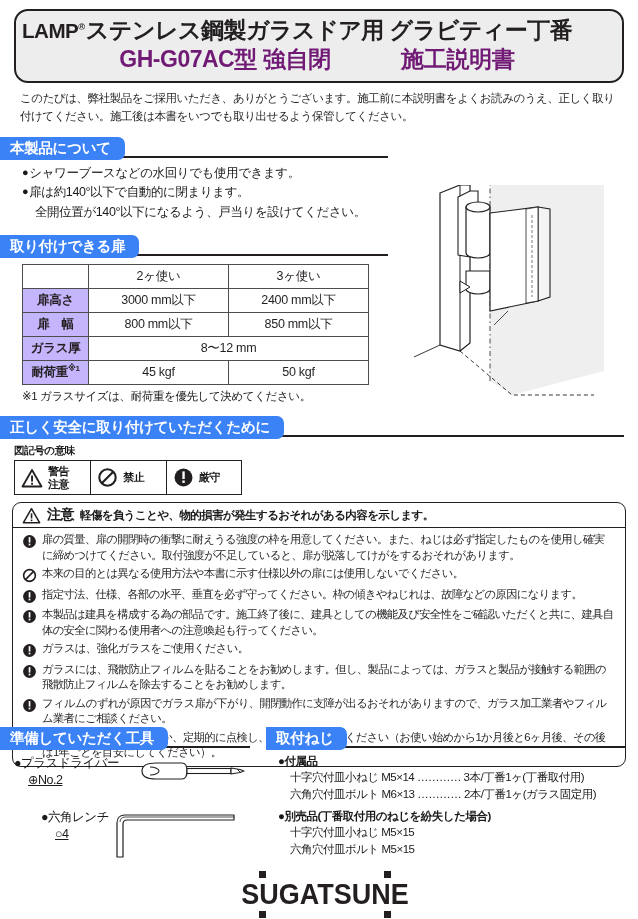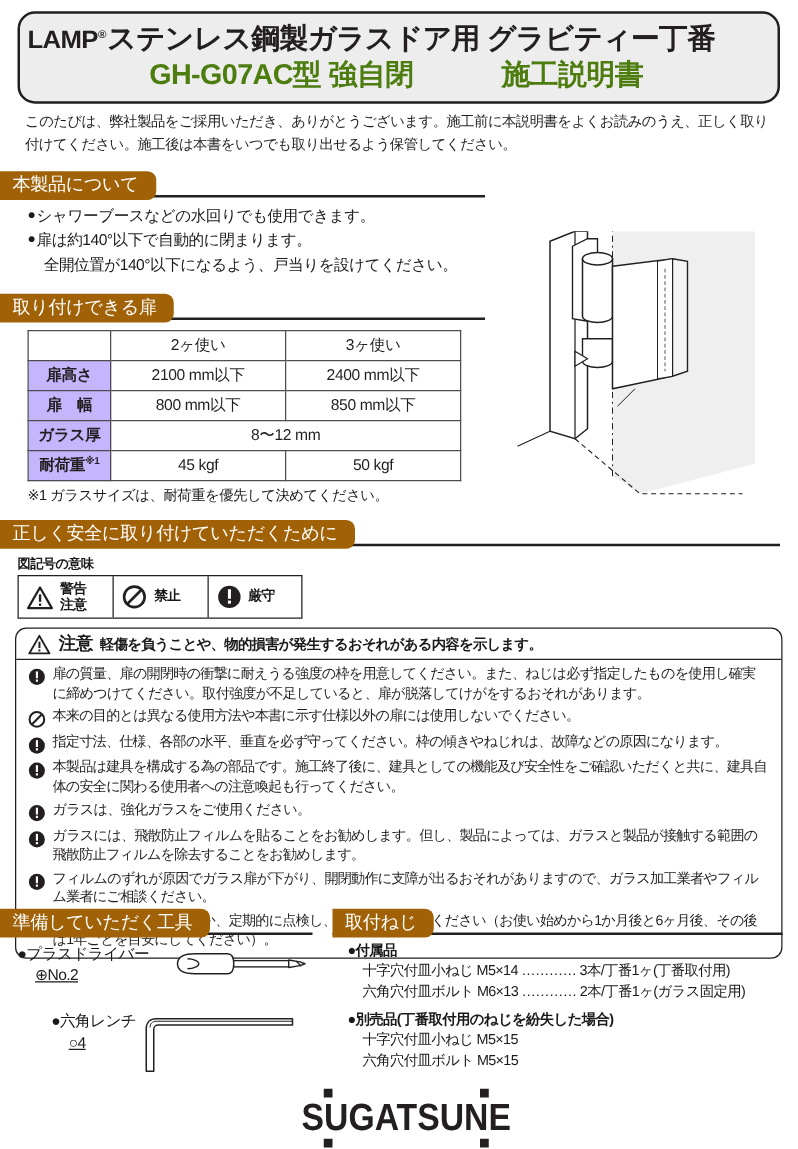--- a/index.html
+++ b/index.html
@@ -27,37 +27,37 @@
     color: #231f20; font-family: "Liberation Sans", sans-serif;
     transform: scaleX(1.03); transform-origin: left center;
   }
   .lamp-r { font-size: 9px; vertical-align: super; font-weight: 600; }
   .title-jp {
     font-size: 23px; font-weight: 700; letter-spacing: -0.5px;
     color: #231f20; margin-left: 3px;
   }
   .title-line2 {
     font-size: 23px; font-weight: 700; letter-spacing: -0.3px;
-    color: #4d7c0f; margin-top: -2px; white-space: nowrap;
+    color: #701a75; margin-top: -2px; white-space: nowrap;
   }
   .title-model { letter-spacing: -0.5px; }
   .title-gap { display: inline-block; width: 58px; }
 
   
   .intro {
     margin: 7px 16px 0 20px;
     font-size: 11.5px; line-height: 1.55;
     letter-spacing: -0.45px; color: #231f20;
   }
 
   
   .sec-head { position: relative; margin-top: 11px; height: 21px; }
   .sec-tab {
-    display: inline-block; background: #a16207; color: #ffffff;
-    font-size: 14.5px; font-weight: 400; letter-spacing: -0.3px;
+    display: inline-block; background: #3b82f6; color: #ffffff;
+    font-size: 14.5px; font-weight: 700; letter-spacing: -0.3px;
     padding: 2px 14px 3px 10px;
     border-radius: 0 7px 7px 0;
     position: relative; z-index: 2; line-height: 1.25;
   }
   .sec-rule {
     position: absolute; left: 0; bottom: 0; height: 2px;
     background: #231f20; z-index: 1;
   }
 
   
@@ -183,21 +183,21 @@
   <div class="spec-wrap">
     <table class="spec">
       <tbody>
           <tr>
         <td class="corner"></td>
         <td class="col">2ヶ使い</td>
         <td class="col">3ヶ使い</td>
       </tr>
       <tr>
         <td class="rowhead">扉高さ</td>
-        <td>2100 mm以下</td>
+        <td>3000 mm以下</td>
         <td>2400 mm以下</td>
       </tr>
       <tr>
         <td class="rowhead">扉　幅</td>
         <td>800 mm以下</td>
         <td>850 mm以下</td>
       </tr>
       <tr>
         <td class="rowhead">ガラス厚</td>
         <td colspan="2">8〜12 mm</td>

